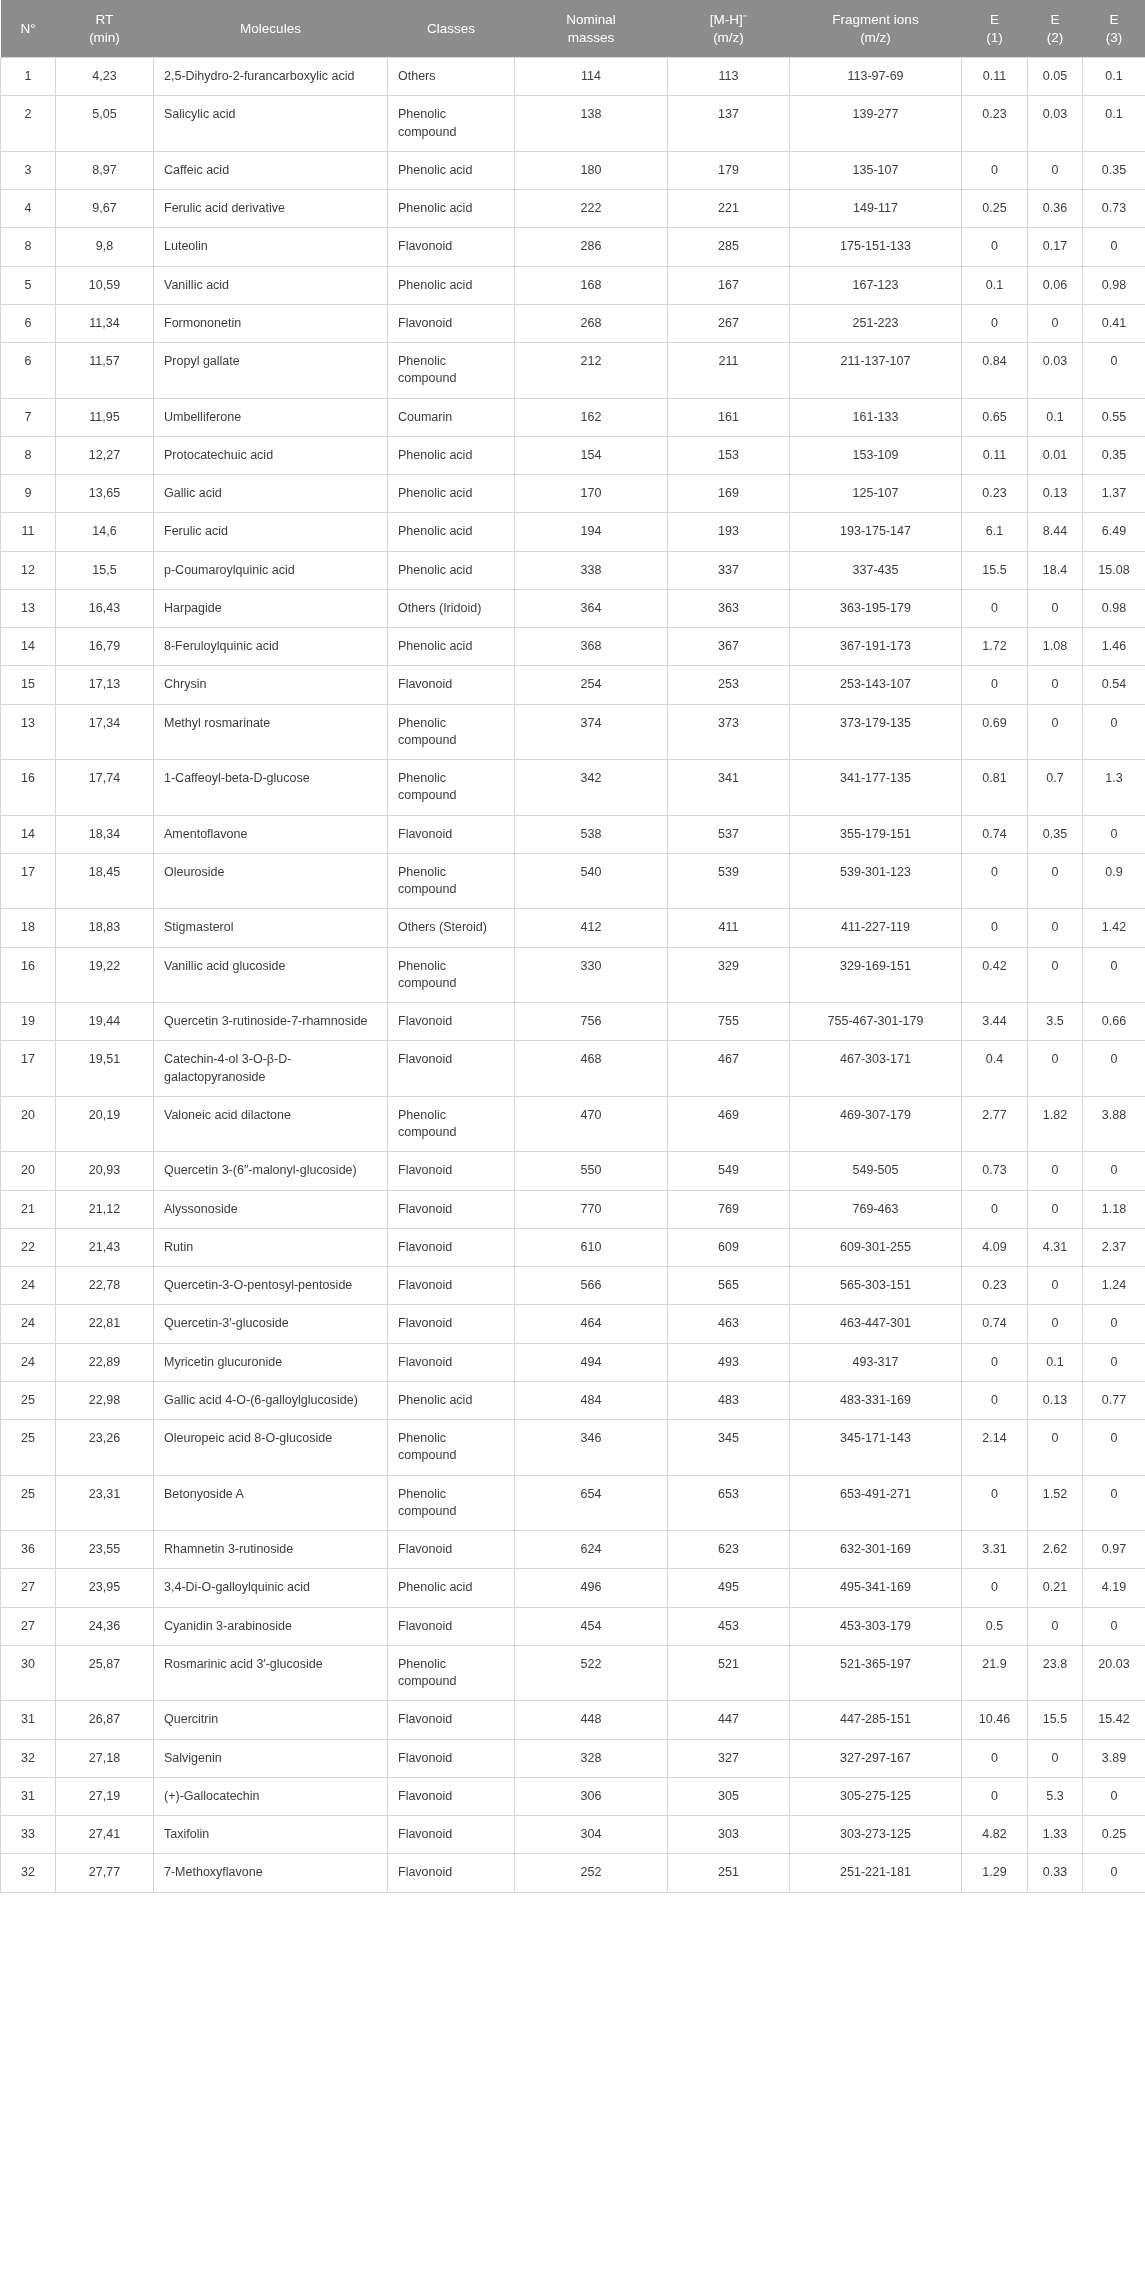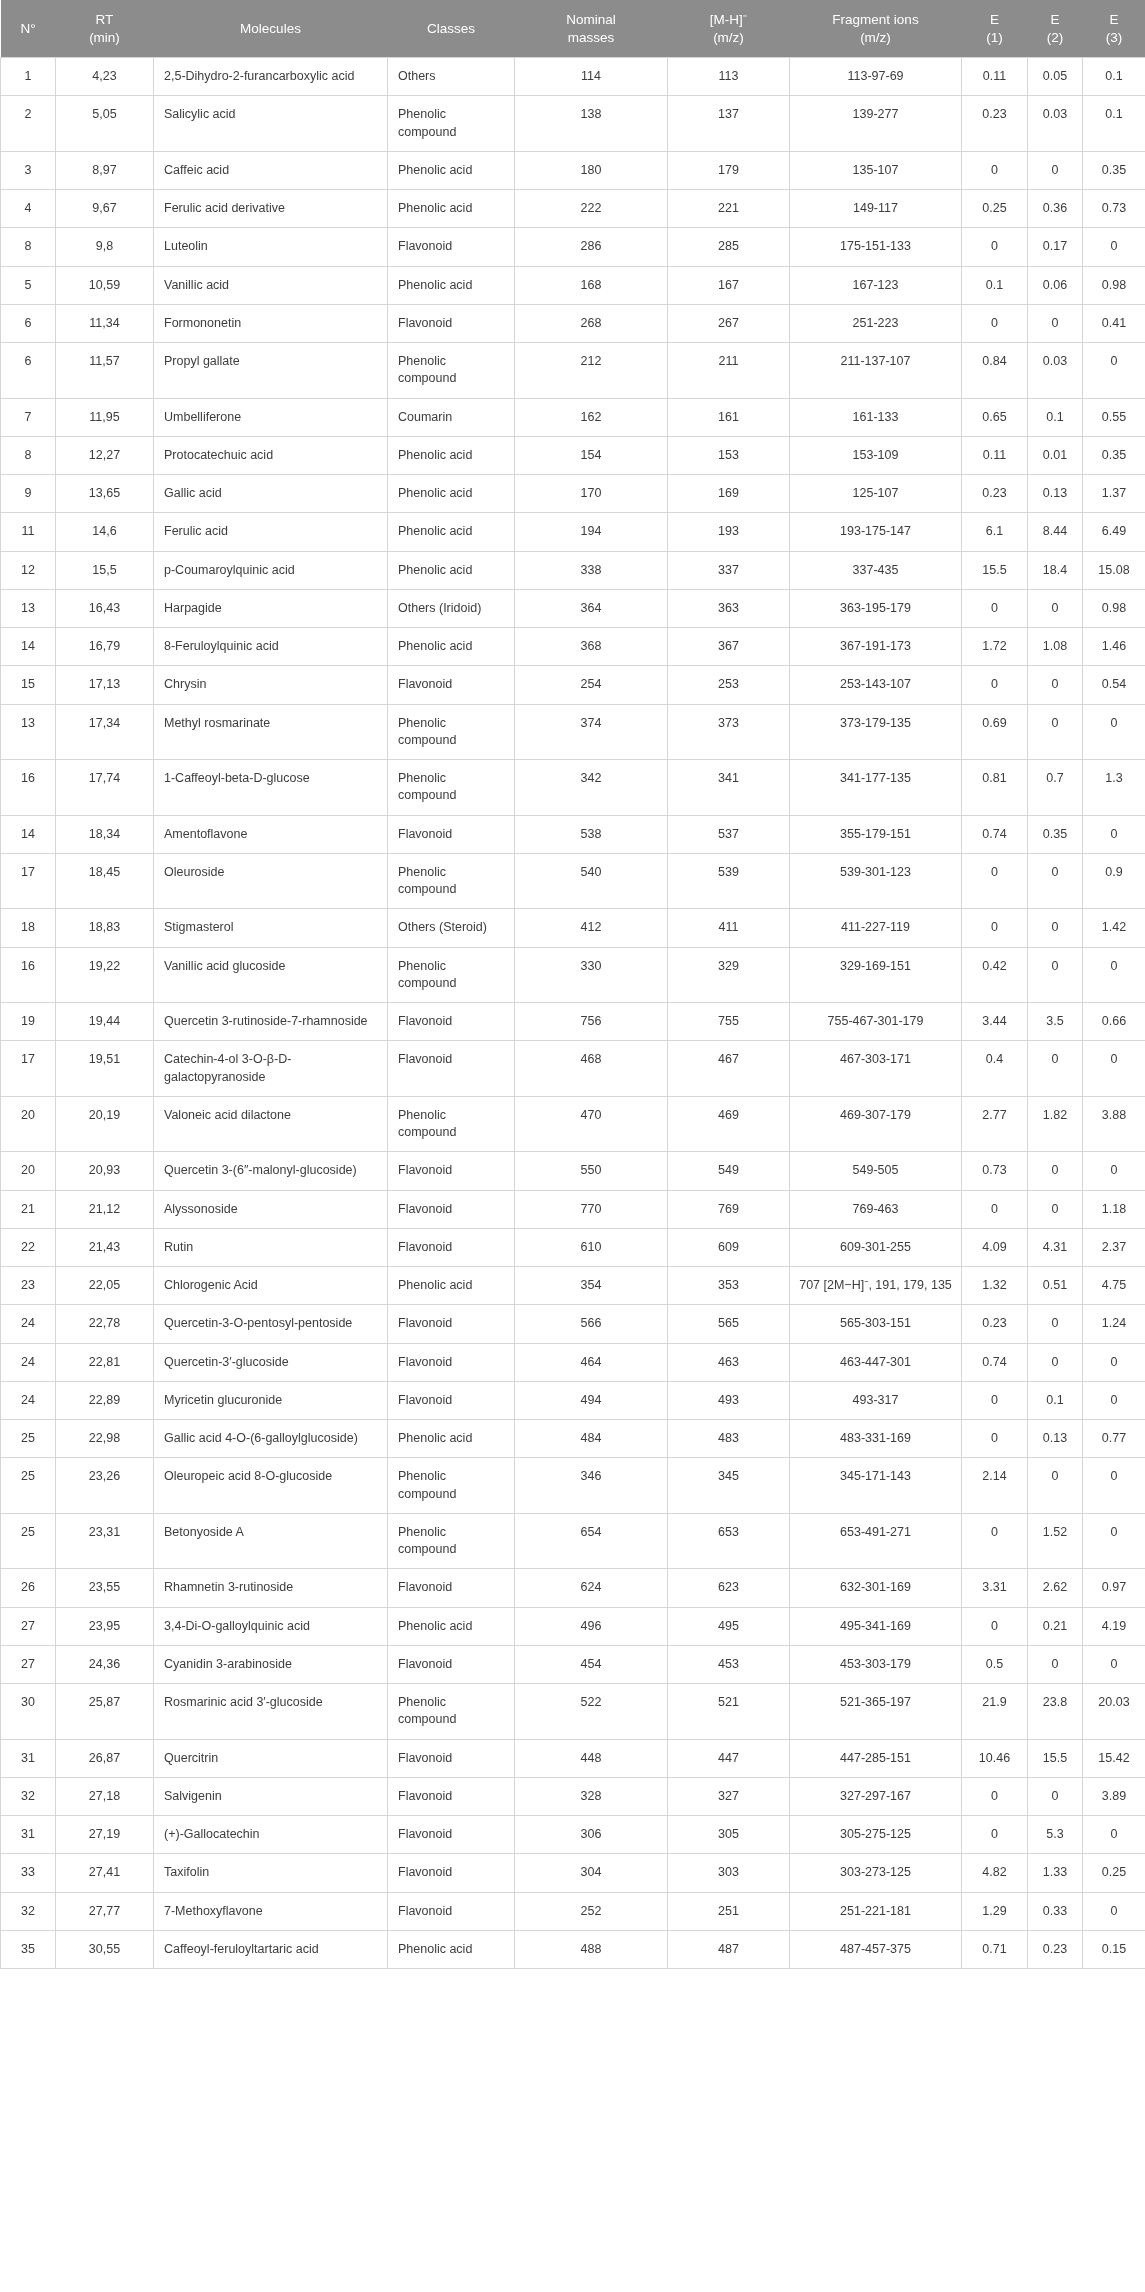--- a/index.html
+++ b/index.html
@@ -417,32 +417,20 @@
           <td class="left">Rutin</td>
           <td class="left">Flavonoid</td>
           <td>610</td>
           <td>609</td>
           <td>609-301-255</td>
           <td>4.09</td>
           <td>4.31</td>
           <td>2.37</td>
         </tr>
         <tr>
-          <td>23</td>
-          <td>22,05</td>
-          <td class="left">Chlorogenic Acid</td>
-          <td class="left">Phenolic acid</td>
-          <td>354</td>
-          <td>353</td>
-          <td>707 [2M−H]⁻, 191, 179, 135</td>
-          <td>1.32</td>
-          <td>0.51</td>
-          <td>4.75</td>
-        </tr>
-        <tr>
           <td>24</td>
           <td>22,78</td>
           <td class="left">Quercetin-3-O-pentosyl-pentoside</td>
           <td class="left">Flavonoid</td>
           <td>566</td>
           <td>565</td>
           <td>565-303-151</td>
           <td>0.23</td>
           <td>0</td>
           <td>1.24</td>
@@ -501,21 +489,21 @@
           <td class="left">Betonyoside A</td>
           <td class="left">Phenolic compound</td>
           <td>654</td>
           <td>653</td>
           <td>653-491-271</td>
           <td>0</td>
           <td>1.52</td>
           <td>0</td>
         </tr>
         <tr>
-          <td>26</td>
+          <td>36</td>
           <td>23,55</td>
           <td class="left">Rhamnetin 3-rutinoside</td>
           <td class="left">Flavonoid</td>
           <td>624</td>
           <td>623</td>
           <td>632-301-169</td>
           <td>3.31</td>
           <td>2.62</td>
           <td>0.97</td>
         </tr>
@@ -608,27 +596,15 @@
           <td>27,77</td>
           <td class="left">7-Methoxyflavone</td>
           <td class="left">Flavonoid</td>
           <td>252</td>
           <td>251</td>
           <td>251-221-181</td>
           <td>1.29</td>
           <td>0.33</td>
           <td>0</td>
         </tr>
-        <tr>
-          <td>35</td>
-          <td>30,55</td>
-          <td class="left">Caffeoyl-feruloyltartaric acid</td>
-          <td class="left">Phenolic acid</td>
-          <td>488</td>
-          <td>487</td>
-          <td>487-457-375</td>
-          <td>0.71</td>
-          <td>0.23</td>
-          <td>0.15</td>
-        </tr>
       </tbody>
   </table>
 </div>
 
 </body></html>

